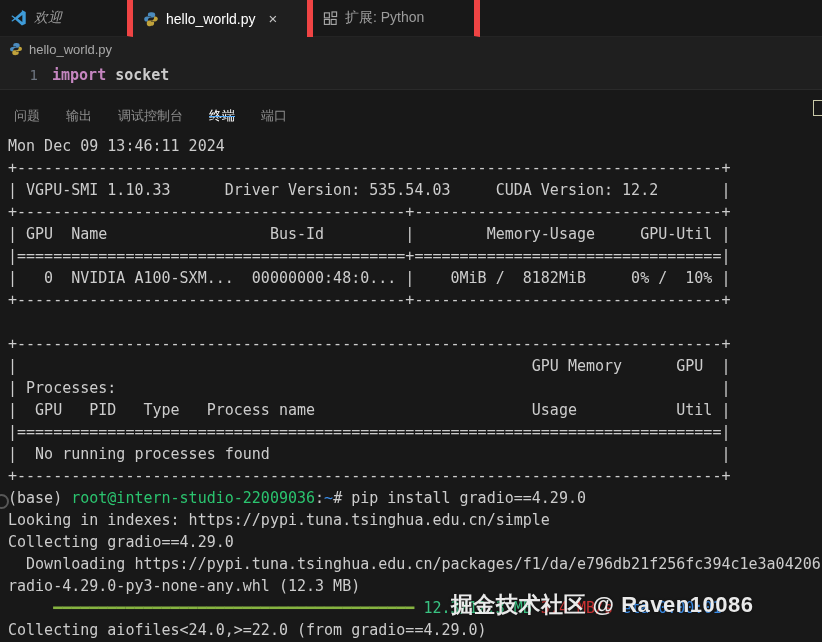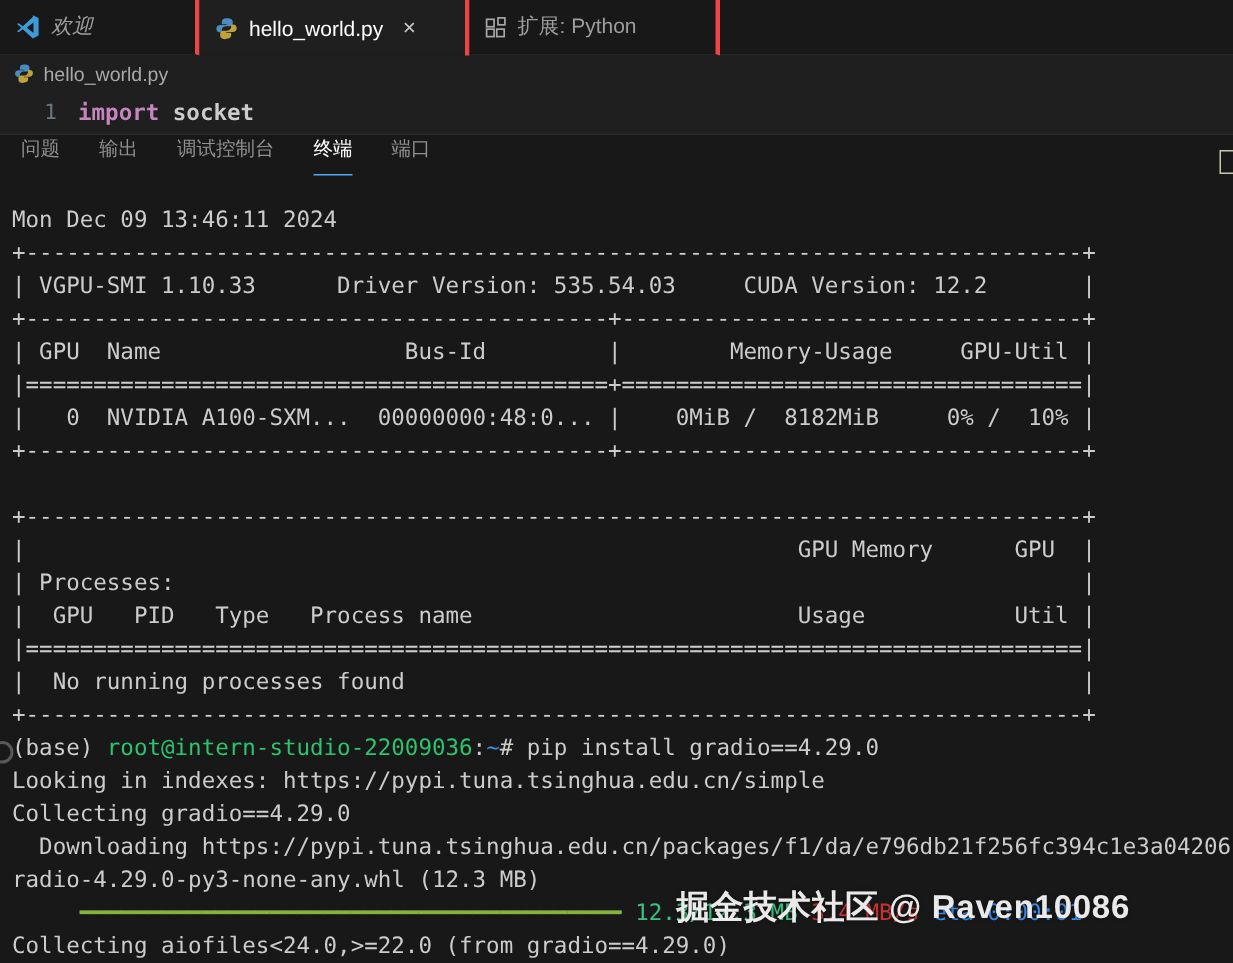--- a/index.html
+++ b/index.html
@@ -5,42 +5,42 @@
   html,body{margin:0;padding:0}
   body{
     width:822px;height:642px;overflow:hidden;position:relative;
     background:#1f1f1f;font-family:"Liberation Sans",sans-serif;
   }
   
   .tabbar{display:flex;height:37px;background:#181818;box-sizing:border-box}
   .tab{
     box-sizing:border-box;height:37px;display:flex;align-items:center;
     padding:0 10px;gap:7px;font-size:14px;color:#9d9d9d;cursor:pointer;
-    border-right:3px solid #ef4444;border-bottom:1px solid #242424;background:#181818;
+    border-right:6px solid #ef4444;border-bottom:1px solid #242424;background:#181818;
   }
   .tab.active{background:#1f1f1f;color:#ffffff;border-bottom:none}
   .tab .lbl{white-space:nowrap}
   .tab .italic{font-style:italic}
   .tab-fill{flex:1;border-bottom:1px solid #242424}
   .close-x{font-size:15px;color:#c5c5c5;margin-left:6px;line-height:1}
   .icon{display:inline-flex;align-items:center;justify-content:center}
   
   .breadcrumb{height:24px;background:#1f1f1f;display:flex;align-items:center;gap:6px;
     padding-left:9px;color:#a9a9a9;font-size:13px}
   .codeline{height:28px;background:#1f1f1f;display:flex;align-items:center;
     font-family:"DejaVu Sans Mono",monospace;font-size:15px;font-weight:bold}
   .ln{width:38px;text-align:right;color:#6e7681;font-weight:normal;font-size:14px}
   .codetxt{margin-left:14px;white-space:pre}
   .kw{color:var(--keyword)}
   .plain{color:#cccccc}
   
   .panelbar{height:36px;background:#181818;border-top:1px solid #2a2a2a;box-sizing:border-box;
     display:flex;align-items:center;gap:26px;padding-left:14px;font-size:13px;color:#8f8f8f;
     position:relative}
-  .ptab{position:relative;height:100%;display:flex;align-items:flex-start;cursor:pointer;white-space:nowrap}
+  .ptab{position:relative;height:100%;display:flex;align-items:flex-end;cursor:pointer;white-space:nowrap}
   .ptab.active{color:#ffffff}
   .ptab.active::after{content:"";position:absolute;left:0;right:0;bottom:8px;height:1px;background:var(--accent)}
   .plus-partial{position:absolute;right:-7px;top:10px;width:14px;height:14px;border:1px solid #c9c9a8;background:transparent}
   
   .terminal{
     position:absolute;left:0;top:125px;width:822px;height:517px;box-sizing:border-box;
     background:#181818;padding:10px 0 0 8px;overflow:hidden;
     font-family:"DejaVu Sans Mono",monospace;font-size:15px;line-height:22px;
     font-weight:normal;color:#cccccc;cursor:text;
   }

